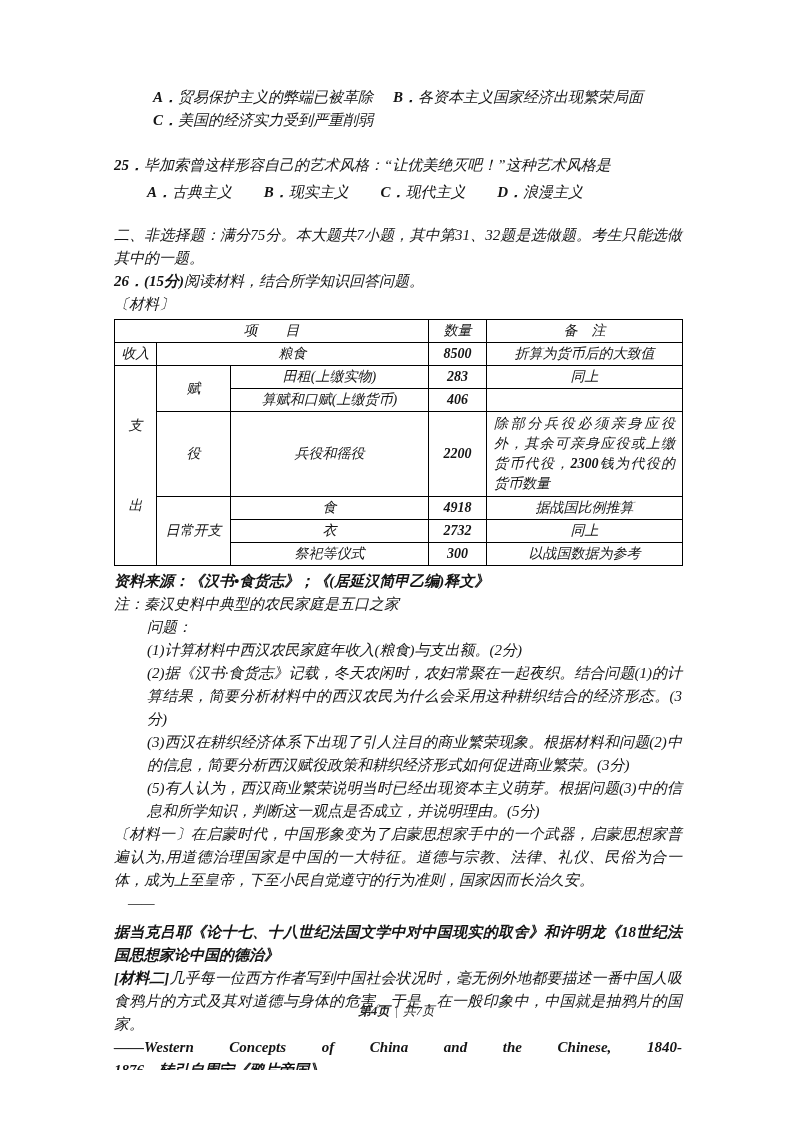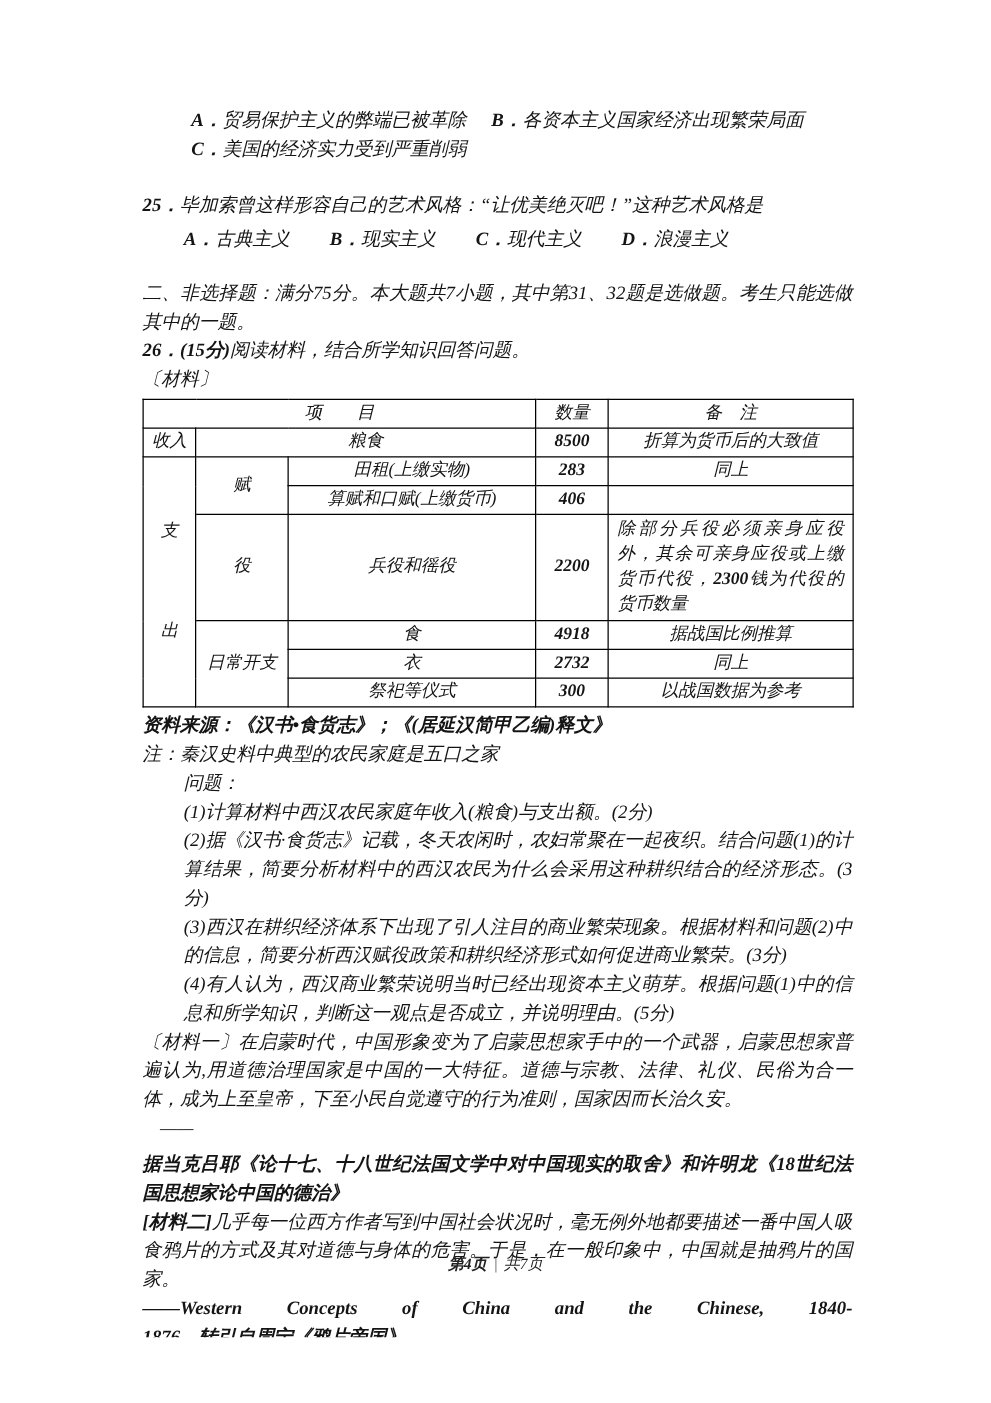--- a/index.html
+++ b/index.html
@@ -121,21 +121,21 @@
         </tr>
       </tbody>
     </table>
 
     <div class="bold mt4">资料来源：《汉书•食货志》；《(居延汉简甲乙编)释文》</div>
     <div>注：秦汉史料中典型的农民家庭是五口之家</div>
     <div class="indent2">问题：</div>
     <div class="indent2 justify">(1)计算材料中西汉农民家庭年收入(粮食)与支出额。(2分)</div>
     <div class="indent2 justify">(2)据《汉书·食货志》记载，冬天农闲时，农妇常聚在一起夜织。结合问题(1)的计算结果，简要分析材料中的西汉农民为什么会采用这种耕织结合的经济形态。(3分)</div>
     <div class="indent2 justify">(3)西汉在耕织经济体系下出现了引人注目的商业繁荣现象。根据材料和问题(2)中的信息，简要分析西汉赋役政策和耕织经济形式如何促进商业繁荣。(3分)</div>
-    <div class="indent2 justify">(4)有人认为，西汉商业繁荣说明当时已经出现资本主义萌芽。根据问题(1)中的信息和所学知识，判断这一观点是否成立，并说明理由。(5分)</div>
+    <div class="indent2 justify">(5)有人认为，西汉商业繁荣说明当时已经出现资本主义萌芽。根据问题(3)中的信息和所学知识，判断这一观点是否成立，并说明理由。(5分)</div>
 
     <div class="justify"><span>〔材料一〕</span><span>在启蒙时代，中国形象变为了启蒙思想家手中的一个武器，启蒙思想家普遍认为,用道德治理国家是中国的一大特征。道德与宗教、法律、礼仪、民俗为合一体，成为上至皇帝，下至小民自觉遵守的行为准则，国家因而长治久安。</span></div>
     <div class="dash-line">——</div>
     <div class="bold justify mt6">据当克吕耶《论十七、十八世纪法国文学中对中国现实的取舍》和许明龙《18世纪法国思想家论中国的德治》</div>
     <div class="justify"><b class="bold">[材料二]</b><span>几乎每一位西方作者写到中国社会状况时，毫无例外地都要描述一番中国人吸食鸦片的方式及其对道德与身体的危害。于是，在一般印象中，中国就是抽鸦片的国家。</span></div>
     <div class="bold jlast">——Western Concepts of China and the Chinese, 1840-</div>
     <div class="bold">1876，转引自周宁《鸦片帝国》</div>
 
   </div>
 

